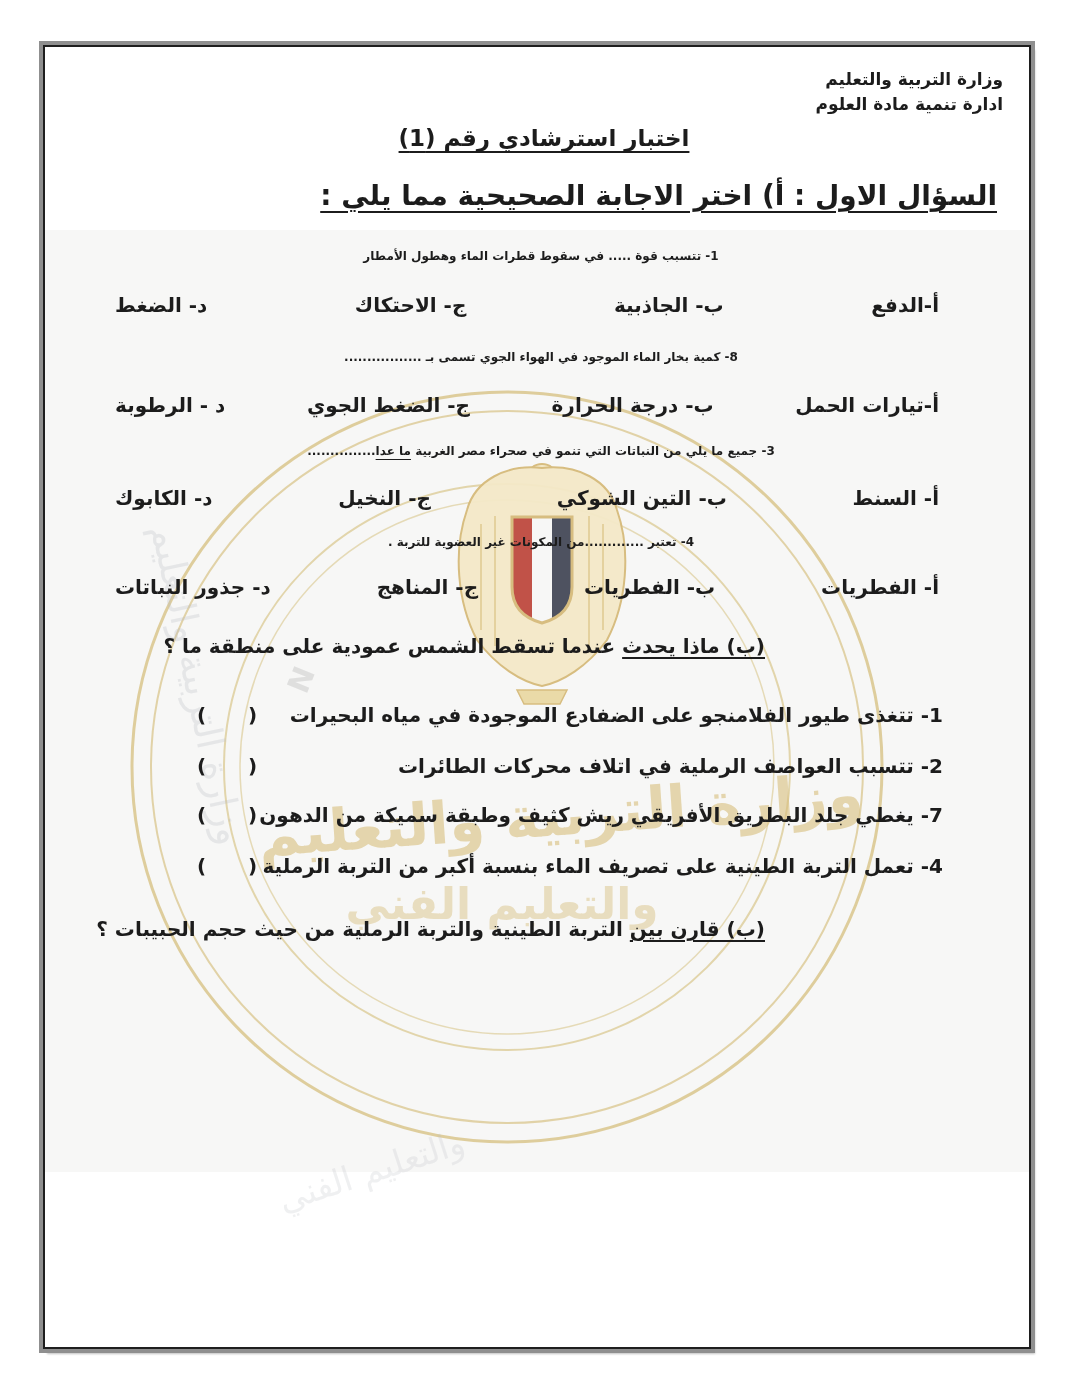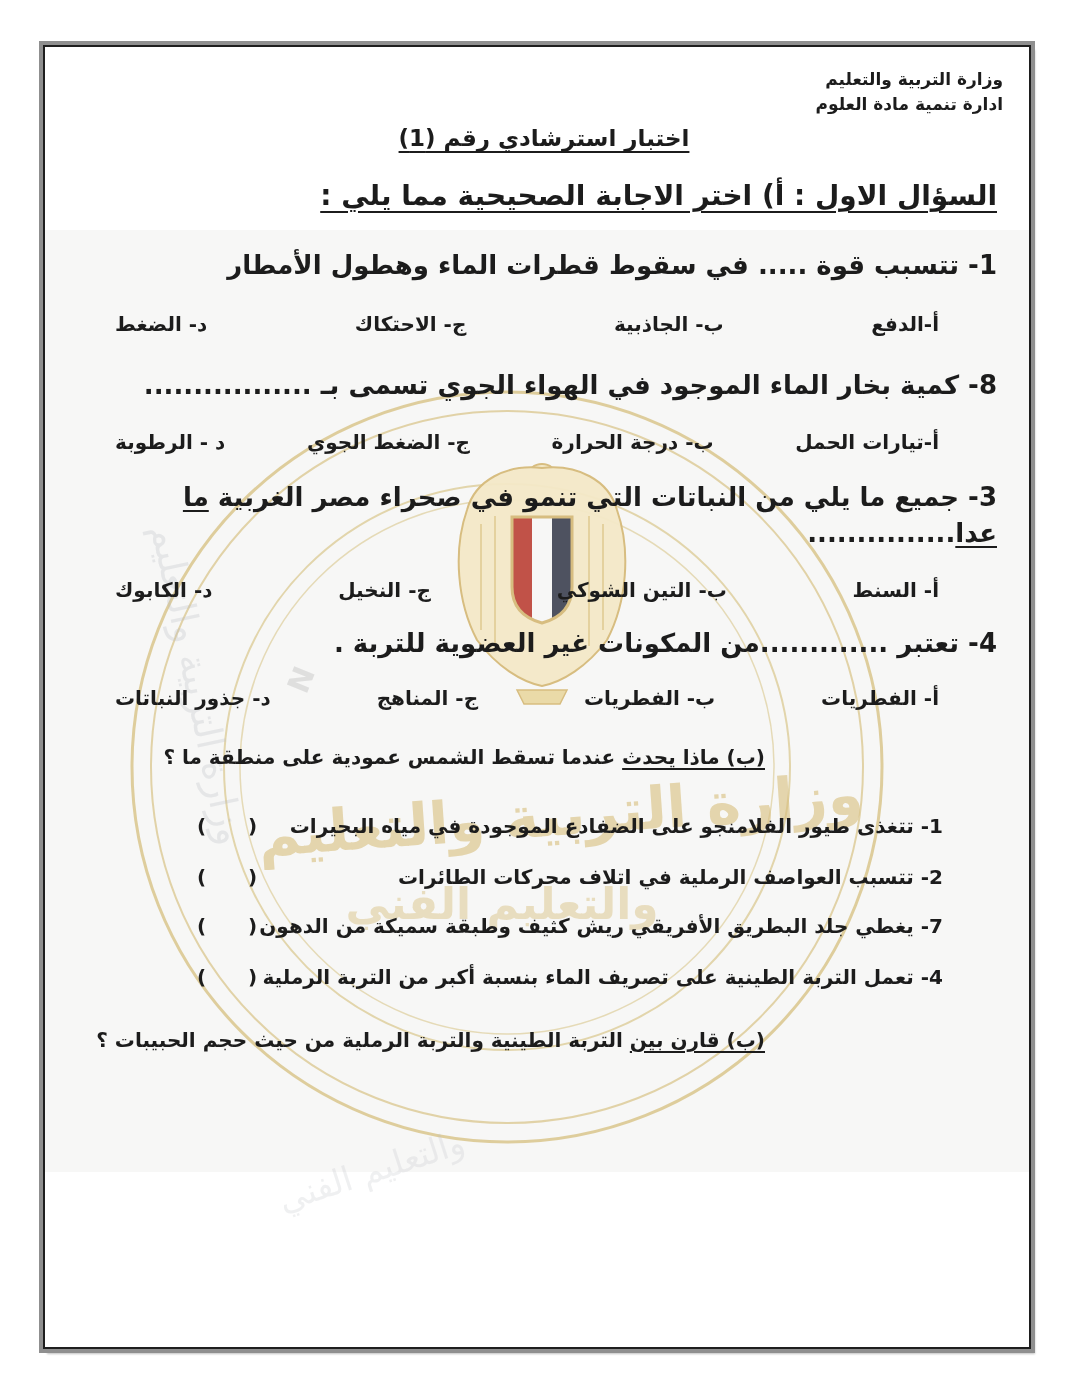--- a/index.html
+++ b/index.html
@@ -53,24 +53,25 @@
   }
   .s-head {
     font-size:28px;
     margin-top:28px;
     padding-right:6px;
     text-decoration:underline;
     text-underline-offset:6px;
     text-decoration-thickness:2px;
   }
   .q {
-    font-size:26px;
+    font-size:12px;
     line-height:1.35;
     margin-top:30px;
     padding-right:6px;
+    text-align:center;
   }
   .q .u { text-decoration:underline; text-underline-offset:4px; }
   .opts {
     display:flex;
     justify-content:space-between;
     font-size:20px;
     line-height:1.35;
     margin-top:26px;
     padding-right:64px;
     padding-left:30px;

